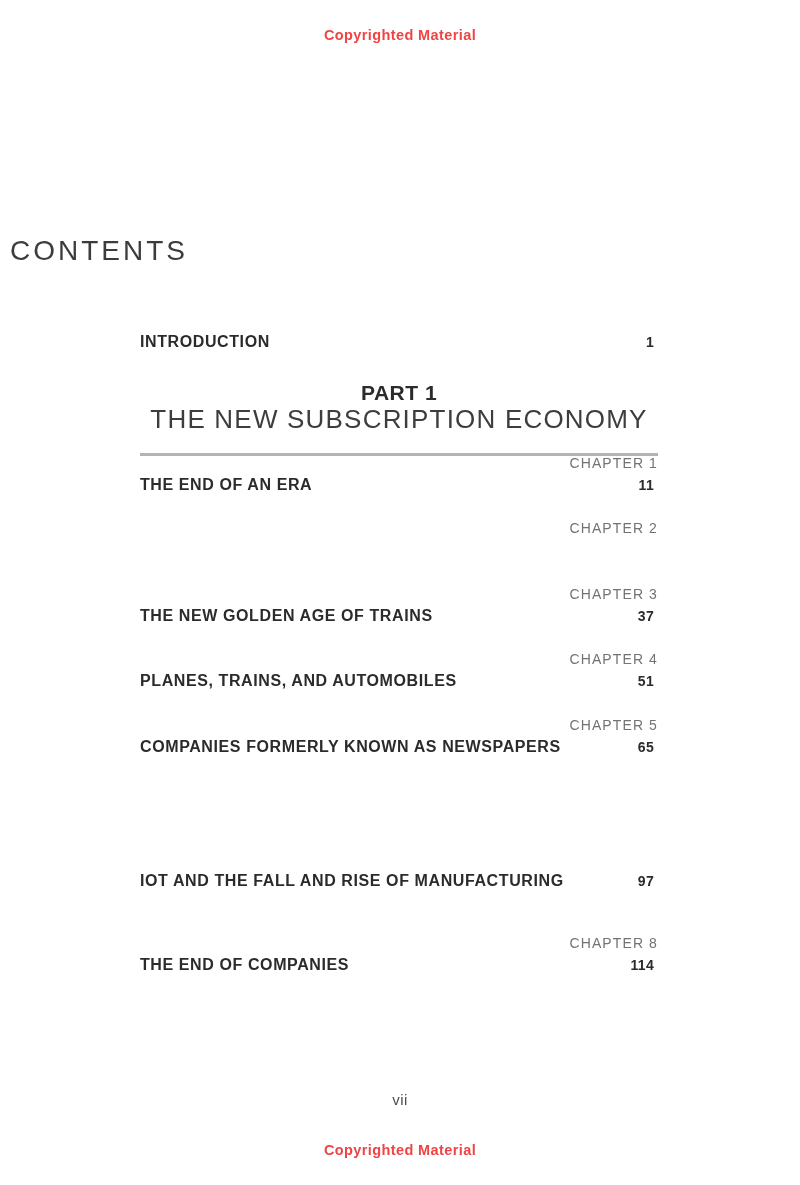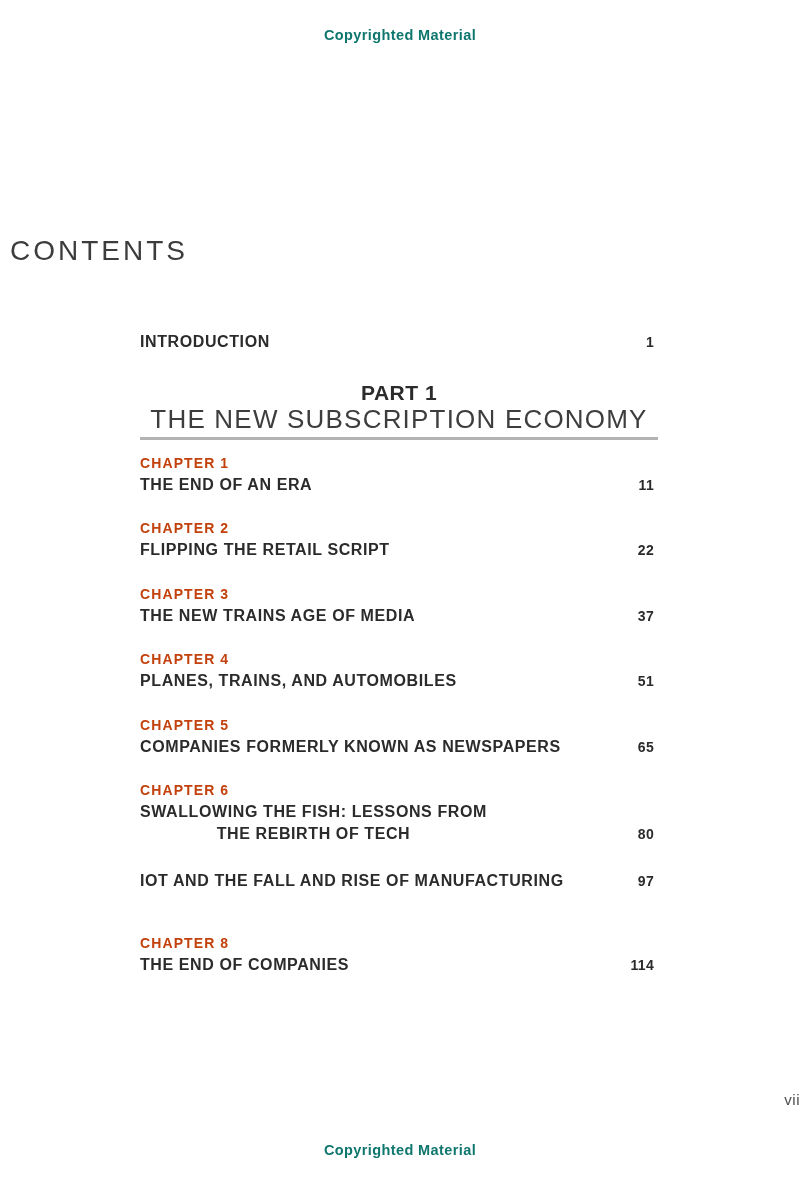--- a/index.html
+++ b/index.html
@@ -15,40 +15,39 @@
     margin: 0 auto;
   }
   .copyright-notice {
     position: absolute;
     left: 0;
     width: 100%;
     text-align: center;
     font-size: 14.5px;
     font-weight: bold;
     letter-spacing: 0.4px;
-    color: #0f766e;
+    color: #ef4444;
   }
   .copyright-top { top: 27px; }
   .copyright-bottom { top: 1142px; }
   .contents-title {
     position: absolute;
     top: 235px;
     left: 10px;
     width: 100%;
     text-align: left;
     font-size: 28px;
     font-weight: normal;
     letter-spacing: 3px;
     color: #3c3c3c;
   }
   .toc-row {
     display: flex;
     justify-content: space-between;
     align-items: flex-end;
-    text-align: center;
   }
   .intro-row {
     position: absolute;
     top: 331px;
     left: 140px;
     width: 518px;
   }
   .entry-title {
     font-size: 16px;
     font-weight: bold;
@@ -65,21 +64,21 @@
     color: #2b2b2b;
     padding-right: 4px;
   }
   .part-heading {
     position: absolute;
     top: 380px;
     left: 140px;
     width: 518px;
     text-align: center;
     border-bottom: 3px solid #b3b3b3;
-    padding-bottom: 4px;
+    padding-bottom: 20px;
   }
   .part-number {
     font-size: 21px;
     font-weight: bold;
     letter-spacing: 0.5px;
     line-height: 26px;
     color: #2b2b2b;
   }
   .part-title {
     font-size: 26px;
@@ -88,40 +87,41 @@
     line-height: 27px;
     color: #3d3d3d;
   }
   .chapter-entry {
     position: absolute;
     left: 140px;
     width: 518px;
   }
   .chapter-label {
     font-size: 14px;
-    font-weight: bold;
+    font-weight: normal;
     letter-spacing: 1.1px;
     line-height: 17px;
-    color: #c2410c;
+    color: #737373;
     margin-bottom: 2px;
+    text-align: right;
   }
   .ch-1 { top: 455px; }
   .ch-2 { top: 520px; }
   .ch-3 { top: 586px; }
   .ch-4 { top: 651px; }
   .ch-5 { top: 717px; }
   .ch-6 { top: 782px; }
   .ch-7 { top: 870px; }
   .ch-8 { top: 935px; }
   .folio {
     position: absolute;
     top: 1091px;
     left: 0;
     width: 100%;
-    text-align: right;
+    text-align: center;
     font-size: 15px;
     color: #4e4e4e;
     letter-spacing: 0.5px;
   }
 </style>
 </head>
 <body>
 
 <div class="page">
 
@@ -142,58 +142,46 @@
   <div class="chapter-entry ch-1">
     <div class="chapter-label">CHAPTER 1</div>
     <div class="toc-row">
       <span class="entry-title">THE END OF AN ERA</span>
       <span class="entry-page">11</span>
     </div>
   </div>
 
   <div class="chapter-entry ch-2">
     <div class="chapter-label">CHAPTER 2</div>
-    <div class="toc-row">
-      <span class="entry-title">FLIPPING THE RETAIL SCRIPT</span>
-      <span class="entry-page">22</span>
-    </div>
   </div>
 
   <div class="chapter-entry ch-3">
     <div class="chapter-label">CHAPTER 3</div>
     <div class="toc-row">
-      <span class="entry-title">THE NEW TRAINS AGE OF MEDIA</span>
+      <span class="entry-title">THE NEW GOLDEN AGE OF TRAINS</span>
       <span class="entry-page">37</span>
     </div>
   </div>
 
   <div class="chapter-entry ch-4">
     <div class="chapter-label">CHAPTER 4</div>
     <div class="toc-row">
       <span class="entry-title">PLANES, TRAINS, AND AUTOMOBILES</span>
       <span class="entry-page">51</span>
     </div>
   </div>
 
   <div class="chapter-entry ch-5">
     <div class="chapter-label">CHAPTER 5</div>
     <div class="toc-row">
       <span class="entry-title">COMPANIES FORMERLY KNOWN AS NEWSPAPERS</span>
       <span class="entry-page">65</span>
     </div>
   </div>
 
-  <div class="chapter-entry ch-6">
-    <div class="chapter-label">CHAPTER 6</div>
-    <div class="toc-row">
-      <span class="entry-title">SWALLOWING THE FISH: LESSONS FROM
-THE REBIRTH OF TECH</span>
-      <span class="entry-page">80</span>
-    </div>
-  </div>
 
   <div class="chapter-entry ch-7">
     <div class="toc-row">
       <span class="entry-title">IOT AND THE FALL AND RISE OF MANUFACTURING</span>
       <span class="entry-page">97</span>
     </div>
   </div>
 
   <div class="chapter-entry ch-8">
     <div class="chapter-label">CHAPTER 8</div>

